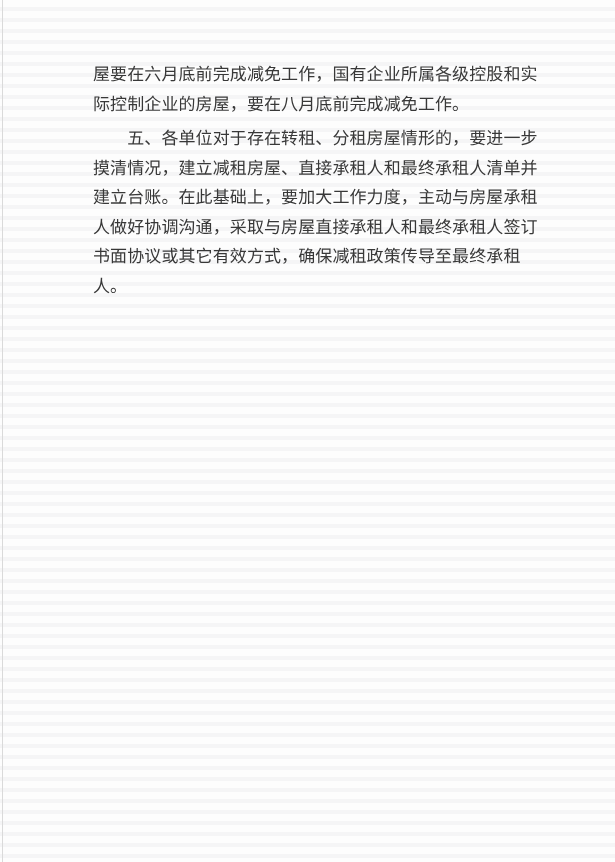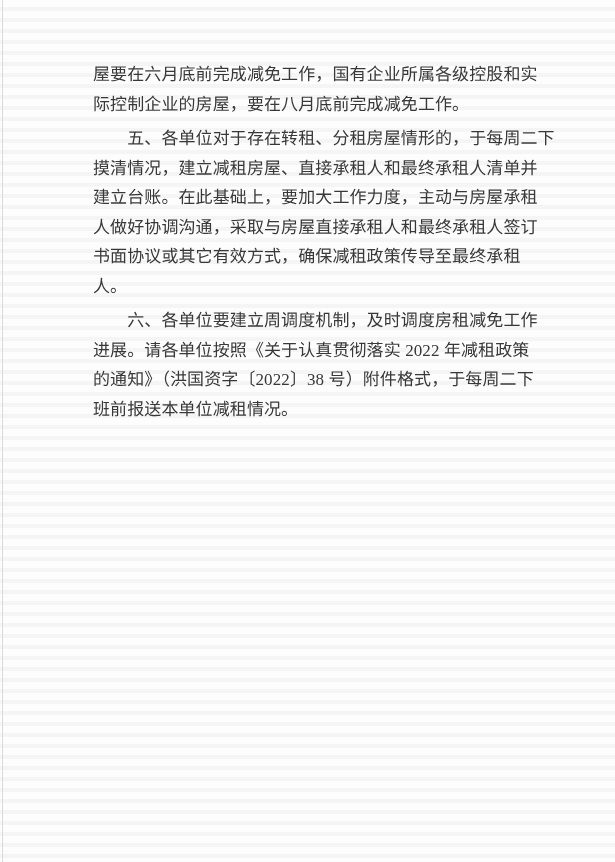--- a/index.html
+++ b/index.html
@@ -52,24 +52,20 @@
   }
 </style>
 </head>
 <body>
 
 <div class="page">
   <div class="edge-line"></div>
   <div class="doc-body">
       <p>屋要在六月底前完成减免工作，国有企业所属各级控股和实
 际控制企业的房屋，要在八月底前完成减免工作。</p>
-      <p>　　五、各单位对于存在转租、分租房屋情形的，于每周二下
+      <p>　　五、各单位对于存在转租、分租房屋情形的，要进一步
 摸清情况，建立减租房屋、直接承租人和最终承租人清单并
 建立台账。在此基础上，要加大工作力度，主动与房屋承租
 人做好协调沟通，采取与房屋直接承租人和最终承租人签订
 书面协议或其它有效方式，确保减租政策传导至最终承租
 人。</p>
-      <p>　　六、各单位要建立周调度机制，及时调度房租减免工作
-进展。请各单位按照《关于认真贯彻落实 2022 年减租政策
-的通知》（洪国资字〔2022〕38 号）附件格式，于每周二下
-班前报送本单位减租情况。</p>
     </div>
 </div>
 
 </body></html>

